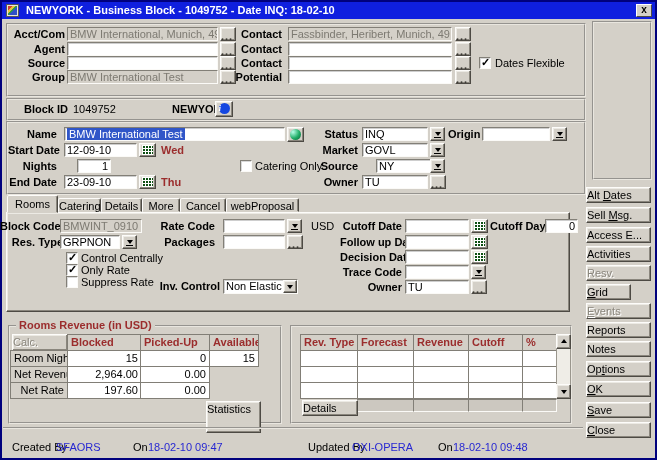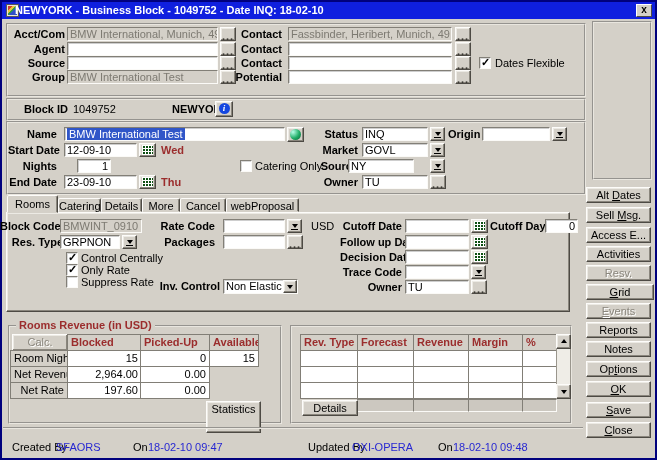--- a/index.html
+++ b/index.html
@@ -3,42 +3,42 @@
 <meta charset="utf-8">
 <style>
   * { box-sizing: border-box; margin: 0; padding: 0; }
   body { background: #808080; font-family: "Liberation Sans", sans-serif; }
   .win { position: relative; width: 657px; height: 460px; background: var(--window_bg,#d4d0c8);
          font: 11px "Liberation Sans", sans-serif; color: #000; overflow: hidden;
          box-shadow: inset 0 0 0 2px #00007d; }
   
   .tb { position: absolute; left: 2px; top: 2px; width: 653px; height: 17px;
         background: var(--titlebar,#0f1fdf); color: #fff; }
-  .tb .ttl { position: absolute; left: 13px; top: 2px; font-weight: bold; white-space: nowrap; }
+  .tb .ttl { position: absolute; left: 24px; top: 2px; font-weight: bold; white-space: nowrap; }
   .appicon { position: absolute; left: 4px; top: 2px; width: 13px; height: 13px; background: #e8e4da;
              box-shadow: inset 0 0 0 1px #555; }
   .appicon::after { content:""; position:absolute; left:2px; top:2px; width:9px; height:9px;
              background: linear-gradient(135deg,#d03c34 0 3px,#e8c23c 3px 5px,#2f9e44 5px 7px,#2e50c8 7px 9px); }
   .xbtn { position: absolute; right: 3px; top: 2px; width: 16px; height: 13px; background: #d4d0c8;
           border: 1px solid; border-color: #fff #4d4a44 #4d4a44 #fff; color: #000;
           font-weight: bold; font-size: 10px; line-height: 10px; text-align: center; }
   
   .lbl { position: absolute; font-weight: bold; text-align: right; white-space: nowrap; line-height: 14px; height: 14px; }
   .txt { position: absolute; white-space: nowrap; line-height: 14px; }
   .day { color: var(--maroon,#9b2d2d); font-weight: bold; }
   .fld { position: absolute; background: #fff; border: 1px solid; height: 14px;
          border-color: #827f77 #fbfaf7 #fbfaf7 #827f77; box-shadow: inset 1px 1px 0 rgba(60,60,60,.25);
          padding: 0 2px; line-height: 12px; overflow: hidden; white-space: nowrap; }
   .fld.dis { background: var(--window_bg,#d4d0c8); color: #7d7a72; box-shadow: none; }
   .num { text-align: right; }
   .selx { background: var(--selection,#3056c8); color: #fff; display: inline-block; padding: 0 2px; height: 12px; }
   .btn { position: absolute; background: var(--window_bg,#d4d0c8); border: 1px solid;
          border-color: #fdfcfa #4d4a44 #4d4a44 #fdfcfa;
          box-shadow: inset -1px -1px 0 #8a867d, inset 1px 1px 0 #eceae4;
-         text-align: center; line-height: 14px; color: #000; overflow: hidden; }
+         line-height: 14px; color: #000; overflow: hidden; }
   .btn.dis { color: #8a867d; text-shadow: 1px 1px 0 #fff; }
   .ell::after { content: "..."; display: block; margin-top: 1px; font-weight: bold; color: #3c3a35; letter-spacing: 1px; }
   .cb { position: absolute; width: 12px; height: 12px; background: #fff; border: 1px solid;
         border-color: #827f77 #fbfaf7 #fbfaf7 #827f77; box-shadow: inset 1px 1px 0 rgba(60,60,60,.2); }
   .cb.on::after { content: "✓"; position: absolute; left: 1px; top: -2px; font-size: 11px; font-weight: bold; color: #000; }
   .lov::before { content: ""; display: block; margin: 4px auto 0; width: 0; height: 0;
         border-left: 3px solid transparent; border-right: 3px solid transparent; border-top: 4px solid #000; }
   .lov::after { content: ""; display: block; margin: 1px auto 0; width: 7px; border-top: 1px solid #000; }
   .calb::after { content: ""; display: block; width: 11px; height: 10px; margin: 1px auto 0;
         background-color: #0d4f12;
@@ -143,21 +143,21 @@
   <div class="txt day" style="left:161px;top:143px">Wed</div>
   <div class="lbl" style="left:310px;top:143px;width:48px">Market</div>
   <div class="fld" style="left:362px;top:143px;width:66px">GOVL</div>
   <div class="btn lov" style="left:430px;top:143px;width:15px;height:14px"></div>
 
   <div class="lbl" style="left:8px;top:159px;width:49px">Nights</div>
   <div class="fld num" style="left:77px;top:159px;width:34px">1</div>
   <div class="cb" style="left:240px;top:160px"></div>
   <div class="txt" style="left:255px;top:159px">Catering Only</div>
   <div class="lbl" style="left:310px;top:159px;width:48px">Source</div>
-  <div class="fld" style="left:348px;top:159px;width:66px">NY</div>
+  <div class="fld" style="left:376px;top:159px;width:66px">NY</div>
   <div class="btn lov" style="left:430px;top:159px;width:15px;height:14px"></div>
 
   <div class="lbl" style="left:8px;top:175px;width:49px">End Date</div>
   <div class="fld" style="left:64px;top:175px;width:73px">23-09-10</div>
   <div class="btn calb" style="left:139px;top:175px;width:17px;height:14px"></div>
   <div class="txt day" style="left:161px;top:175px">Thu</div>
   <div class="lbl" style="left:310px;top:175px;width:48px">Owner</div>
   <div class="fld" style="left:362px;top:175px;width:66px">TU</div>
   <div class="btn ell" style="left:430px;top:175px;width:16px;height:14px"></div>
 
@@ -233,21 +233,21 @@
   <div class="lc" style="left:10px;top:382px;width:58px;height:17px">Net Rate</div>
   <div class="vc" style="left:67px;top:382px;width:75px;height:17px">197.60</div>
   <div class="vc" style="left:140px;top:382px;width:70px;height:17px">0.00</div>
 
   <div class="btn" style="left:206px;top:401px;width:55px;height:32px">Statistics</div>
 
   <div class="frm" style="left:290px;top:325px;width:282px;height:99px"></div>
   <div class="hc" style="left:300px;top:334px;width:58px;height:17px">Rev. Type</div>
   <div class="hc" style="left:357px;top:334px;width:57px;height:17px">Forecast</div>
   <div class="hc" style="left:413px;top:334px;width:56px;height:17px">Revenue</div>
-  <div class="hc" style="left:468px;top:334px;width:55px;height:17px">Margin</div>
+  <div class="hc" style="left:468px;top:334px;width:55px;height:17px">Cutoff</div>
   <div class="hc" style="left:522px;top:334px;width:35px;height:17px">%</div>
 
   <div class="vc" style="left:300px;top:350px;width:58px;height:17px"></div>
   <div class="vc" style="left:357px;top:350px;width:57px;height:17px"></div>
   <div class="vc" style="left:413px;top:350px;width:56px;height:17px"></div>
   <div class="vc" style="left:468px;top:350px;width:55px;height:17px"></div>
   <div class="vc" style="left:522px;top:350px;width:35px;height:17px"></div>
   <div class="vc" style="left:300px;top:366px;width:58px;height:17px"></div>
   <div class="vc" style="left:357px;top:366px;width:57px;height:17px"></div>
   <div class="vc" style="left:413px;top:366px;width:56px;height:17px"></div>
@@ -269,21 +269,21 @@
   <div class="tc" style="left:522px;top:399px;width:35px;height:13px"></div>
   <div class="btn" style="left:302px;top:400px;width:56px;height:16px">Details</div>
 
   <div class="frm" style="left:592px;top:21px;width:60px;height:159px"></div>
 
   <div class="btn" style="left:586px;top:187px;width:65px;height:16px"><span>Alt </span><span class="ubar">D</span><span>ates</span></div>
   <div class="btn" style="left:586px;top:207px;width:65px;height:16px"><span>Sell </span><span class="ubar">M</span><span>sg.</span></div>
   <div class="btn" style="left:586px;top:227px;width:65px;height:16px"><span>Access E...</span><span class="ubar"></span><span></span></div>
   <div class="btn" style="left:586px;top:246px;width:65px;height:16px"><span>Activities</span><span class="ubar"></span><span></span></div>
   <div class="btn dis" style="left:586px;top:265px;width:65px;height:16px"><span>Resv.</span><span class="ubar"></span><span></span></div>
-  <div class="btn" style="left:586px;top:284px;width:68px;height:16px"><span></span><span class="ubar">G</span><span>rid</span></div>
+  <div class="btn" style="left:586px;top:284px;width:45px;height:16px"><span></span><span class="ubar">G</span><span>rid</span></div>
   <div class="btn dis" style="left:586px;top:303px;width:65px;height:16px"><span></span><span class="ubar">E</span><span>vents</span></div>
   <div class="btn" style="left:586px;top:322px;width:65px;height:16px"><span>Reports</span><span class="ubar"></span><span></span></div>
   <div class="btn" style="left:586px;top:341px;width:65px;height:16px"><span>Notes</span><span class="ubar"></span><span></span></div>
   <div class="btn" style="left:586px;top:361px;width:65px;height:16px"><span>Op</span><span class="ubar">t</span><span>ions</span></div>
   <div class="btn" style="left:586px;top:381px;width:65px;height:16px"><span></span><span class="ubar">O</span><span>K</span></div>
   <div class="btn" style="left:586px;top:402px;width:65px;height:16px"><span></span><span class="ubar">S</span><span>ave</span></div>
   <div class="btn" style="left:586px;top:422px;width:65px;height:16px"><span></span><span class="ubar">C</span><span>lose</span></div>
 
   <div class="groove" style="left:3px;top:427px;width:580px"></div>
   <div class="txt" style="left:12px;top:440px">Created By</div>

